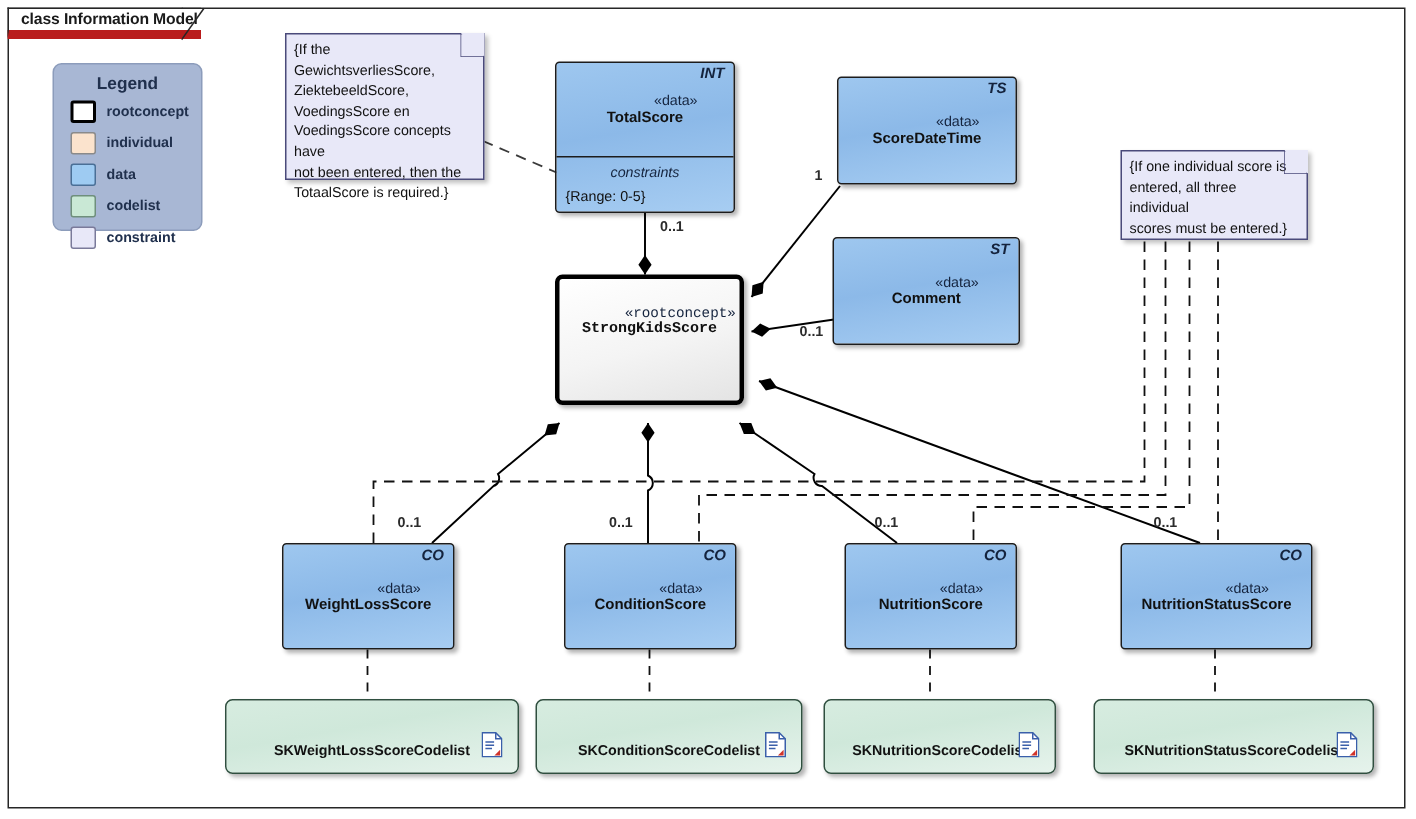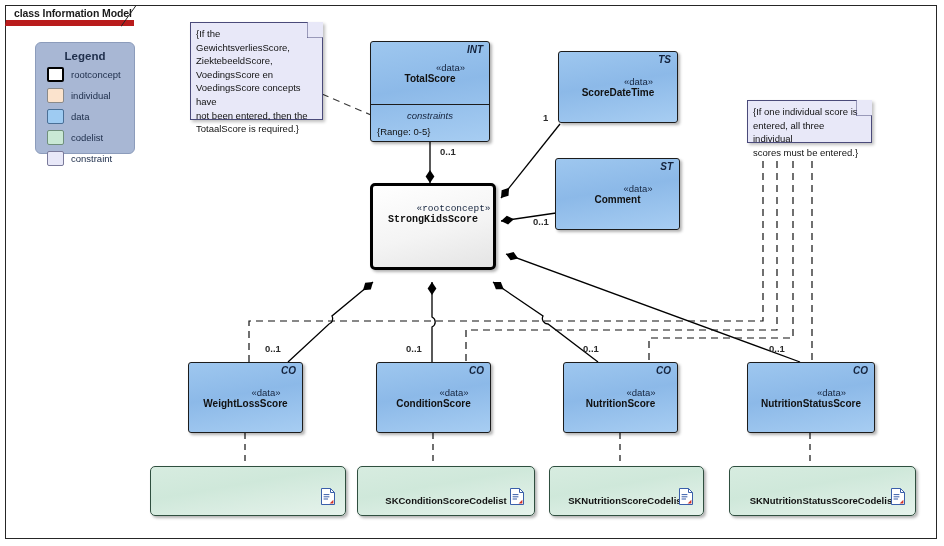--- a/index.html
+++ b/index.html
@@ -85,20 +85,21 @@
     font-size: 11.5px;
     font-weight: bold;
     color: #20304d;
     margin-top: 7px;
   }
   .legend-row {
     display: flex;
     align-items: center;
     margin: 3px 0 0 11px;
     height: 18px;
+    font-weight: bold;
   }
   .legend-swatch {
     width: 17px;
     height: 15px;
     border-radius: 2px;
     box-sizing: border-box;
     flex: 0 0 auto;
   }
   .legend-label {
     font-size: 9.5px;
@@ -356,21 +357,21 @@
 VoedingsScore en
 VoedingsScore concepts have
 not been entered, then the
 TotaalScore is required.}</div>
     <svg class="note-fold" viewBox="0 0 16 16">
       <path d="M0,0 L16,16 L16,0 Z" fill="#e8e8f8"></path>
       <path d="M0,0 L0,16 L16,16" fill="none" stroke="#4a4a7a" stroke-width="1"></path>
     </svg>
   </div>
 
-  <div class="note" id="note-individual" style="left:747px; top:100px; width:125px; height:43px;">
+  <div class="note" id="note-individual" style="left:747px; top:100px; width:125px; height:60px;">
     <div class="note-text">{If one individual score is
 entered, all three individual
 scores must be entered.}</div>
     <svg class="note-fold" viewBox="0 0 16 16">
       <path d="M0,0 L16,16 L16,0 Z" fill="#e8e8f8"></path>
       <path d="M0,0 L0,16 L16,16" fill="none" stroke="#4a4a7a" stroke-width="1"></path>
     </svg>
   </div>
 
   <div class="uml-box data" id="totalscore" style="left:370px; top:41px; width:120px; height:101px;">
@@ -435,20 +436,21 @@
 
   <div class="uml-box data" id="nutritionstatusscore" style="left:747px; top:362px; width:128px; height:71px;">
     <span class="corner-tag">CO</span>
     <div class="box-center">
       <div class="stereo">«data»</div>
       <div class="cname">NutritionStatusScore</div>
     </div>
   </div>
 
   <div class="uml-box codelist" id="cl-weightloss" style="left:150px; top:466px; width:196px; height:50px;">
+    <div class="codelist-label">SKWeightLossScoreCodelist</div>
     <svg class="codelist-icon" viewBox="0 0 14 17">
       <path d="M0.5,0.5 L9.5,0.5 L13.5,4.5 L13.5,16.5 L0.5,16.5 Z" fill="#ffffff" stroke="#3a5faa" stroke-width="1"></path>
       <path d="M9.5,0.5 L9.5,4.5 L13.5,4.5" fill="none" stroke="#3a5faa" stroke-width="1"></path>
       <line x1="2.6" y1="6.6" x2="8.4" y2="6.6" stroke="#3a5faa" stroke-width="1"></line>
       <line x1="2.6" y1="8.8" x2="8.4" y2="8.8" stroke="#3a5faa" stroke-width="1"></line>
       <line x1="2.6" y1="11" x2="7" y2="11" stroke="#3a5faa" stroke-width="1"></line>
       <path d="M8.6,15.6 L12.4,11.8 L12.4,15.6 Z" fill="#d1342b"></path>
     </svg>
   </div>
 

